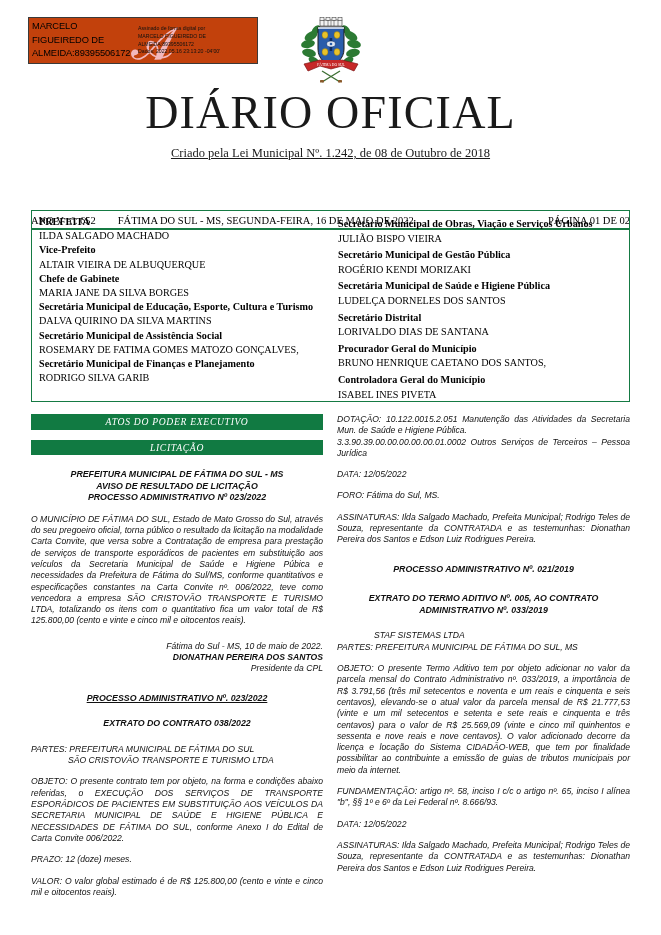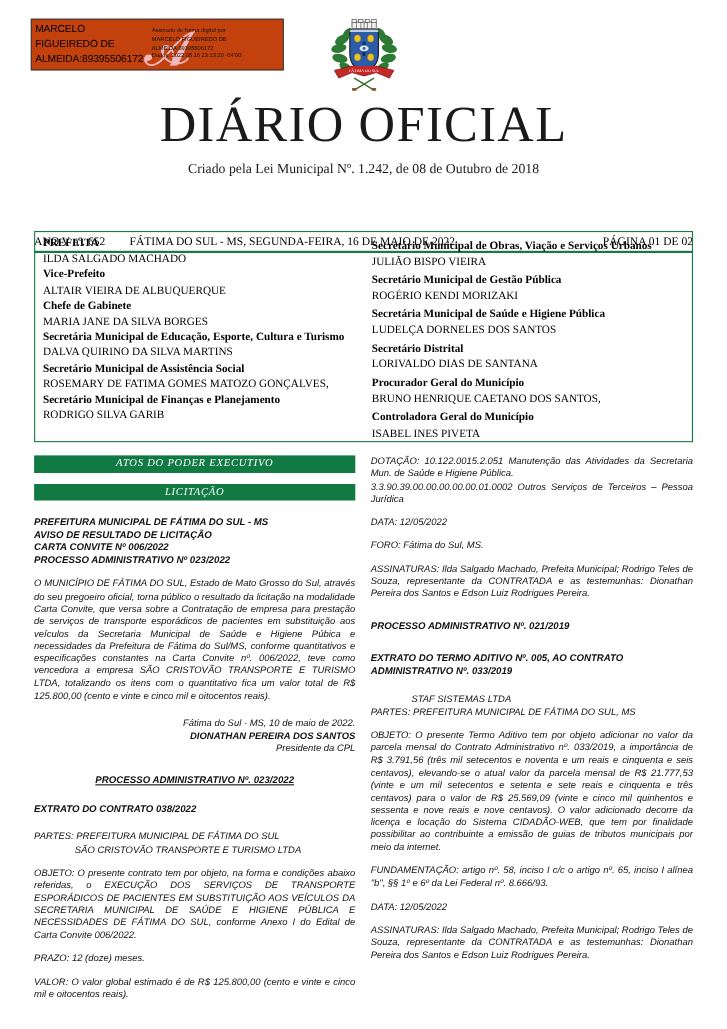--- a/index.html
+++ b/index.html
@@ -100,20 +100,21 @@
     line-height: 23px;
     color: #1a1a1a;
     margin-top: 1px;
   }
   .title-law {
     font-family: "Liberation Serif", serif;
     font-size: 12.5px;
     line-height: 16px;
     color: #1a1a1a;
     margin-top: 7px;
+    text-decoration: underline;
   }
 
   
   .issue-bar {
     position: absolute;
     left: 31px;
     top: 180px;
     width: 599px;
     border-bottom: 2.2px solid #157a43;
     padding-bottom: 2px;
@@ -196,21 +197,21 @@
     line-height: 11.3px;
     color: #111;
     text-align: justify;
     margin: 0;
   }
   .p.nj { text-align: left; }
   .p.right { text-align: right; }
   .p.bold { font-weight: bold; }
   .p.head {
     font-weight: bold;
-    text-align: left;
+    text-align: center;
     font-size: 8.8px;
     line-height: 11.6px;
   }
   .p.head-u {
     font-weight: bold;
     text-align: center;
     font-size: 8.8px;
     line-height: 11.6px;
     text-decoration: underline;
   }
@@ -347,21 +348,20 @@
 
     <div class="col left">
 
       <div class="banner">ATOS DO PODER EXECUTIVO</div>
       <div class="sp10"></div>
       <div class="banner">LICITAÇÃO</div>
       <div class="sp14"></div>
 
       <div class="p head">PREFEITURA MUNICIPAL DE FÁTIMA DO SUL - MS</div>
       <div class="p head">AVISO DE RESULTADO DE LICITAÇÃO</div>
-      <div class="p head">CARTA CONVITE Nº 006/2022</div>
       <div class="p head">PROCESSO ADMINISTRATIVO Nº 023/2022</div>
       <div class="sp10"></div>
 
       <div class="p">O MUNICÍPIO DE FÁTIMA DO SUL, Estado de Mato Grosso do Sul, através do seu pregoeiro oficial, torna público o resultado da licitação na modalidade Carta Convite, que versa sobre a Contratação de empresa para prestação de serviços de transporte esporádicos de pacientes em substituição aos veículos da Secretaria Municipal de Saúde e Higiene Púbica e necessidades da Prefeitura de Fátima do Sul/MS, conforme quantitativos e especificações constantes na Carta Convite nº. 006/2022, teve como vencedora a empresa SÃO CRISTOVÃO TRANSPORTE E TURISMO LTDA, totalizando os itens com o quantitativo fica um valor total de R$ 125.800,00 (cento e vinte e cinco mil e oitocentos reais).</div>
       <div class="sp14"></div>
 
       <div class="p right">Fátima do Sul - MS, 10 de maio de 2022.</div>
       <div class="p right bold">DIONATHAN PEREIRA DOS SANTOS</div>
       <div class="p right">Presidente da CPL</div>
       <div class="sp18"></div>

